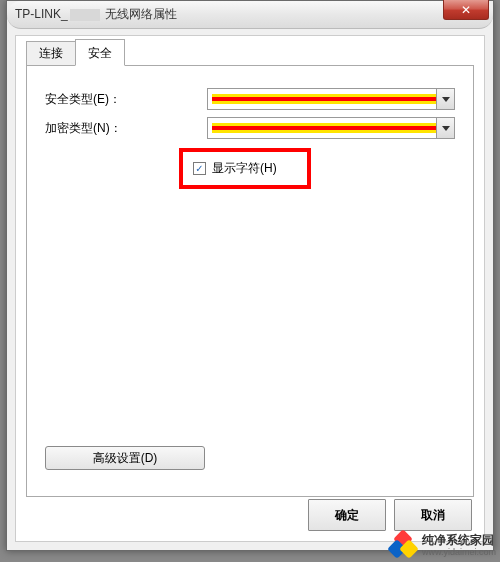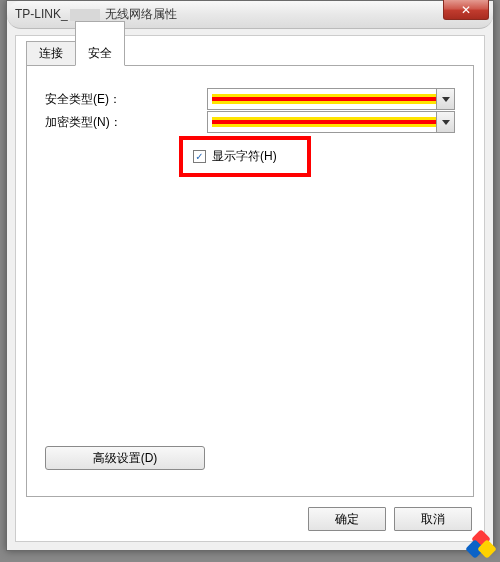--- a/index.html
+++ b/index.html
@@ -86,37 +86,37 @@
     background: #f0f0f0;
     margin-right: -1px;
     border-bottom: 1px solid #aaa;
     position: relative;
     font-size: 12px;
     margin-top: 30px;
   }
   .tab.active {
     background: #fff;
     border-bottom: 1px solid #fff;
-    padding-top: 23px;
+    padding-top: 5px;
     z-index: 2;
   }
   .tabpanel {
     position: absolute;
     left: 10px;
     right: 10px;
     top: 29px;
     bottom: 44px;
     border: 1px solid #aaa;
     background: #fff;
     padding: 22px 18px;
   }
   .form-row {
     display: flex;
     align-items: center;
-    margin-bottom: 1px;
+    margin-bottom: 7px;
     gap: 28px;
   }
   .form-row .label {
     width: 134px;
     color: #000;
   }
   .combo {
     flex: 1;
     height: 22px;
     border: 1px solid #999;
@@ -203,27 +203,28 @@
   }
   .footer {
     position: absolute;
     right: 12px;
     bottom: 10px;
     display: flex;
     gap: 8px;
   }
   .btn {
     width: 78px;
-    height: 24px;
+    height: 32px;
     border: 1px solid #8a8a8a;
     border-radius: 1px;
     background: linear-gradient(to bottom,#f8f8f8,#e4e4e4);
     display: flex;
     align-items: center;
     justify-content: center;
+    font-weight: bold;
   }
   .watermark {
     position: absolute;
     right: 4px;
     bottom: 2px;
     display: flex;
     align-items: center;
     gap: 4px;
     color: #333;
     font-size: 12px;
@@ -300,13 +301,17 @@
     </div>
   </div>
 </div>
 
 <div class="watermark">
   <div class="wm-icon">
     <div class="part p1"></div>
     <div class="part p2"></div>
     <div class="part p3"></div>
   </div>
+  <div class="wm-txt">
+    <div>纯净系统家园</div>
+    <div class="small">www.yidaimei.com</div>
+  </div>
 </div>
 
 </body></html>

